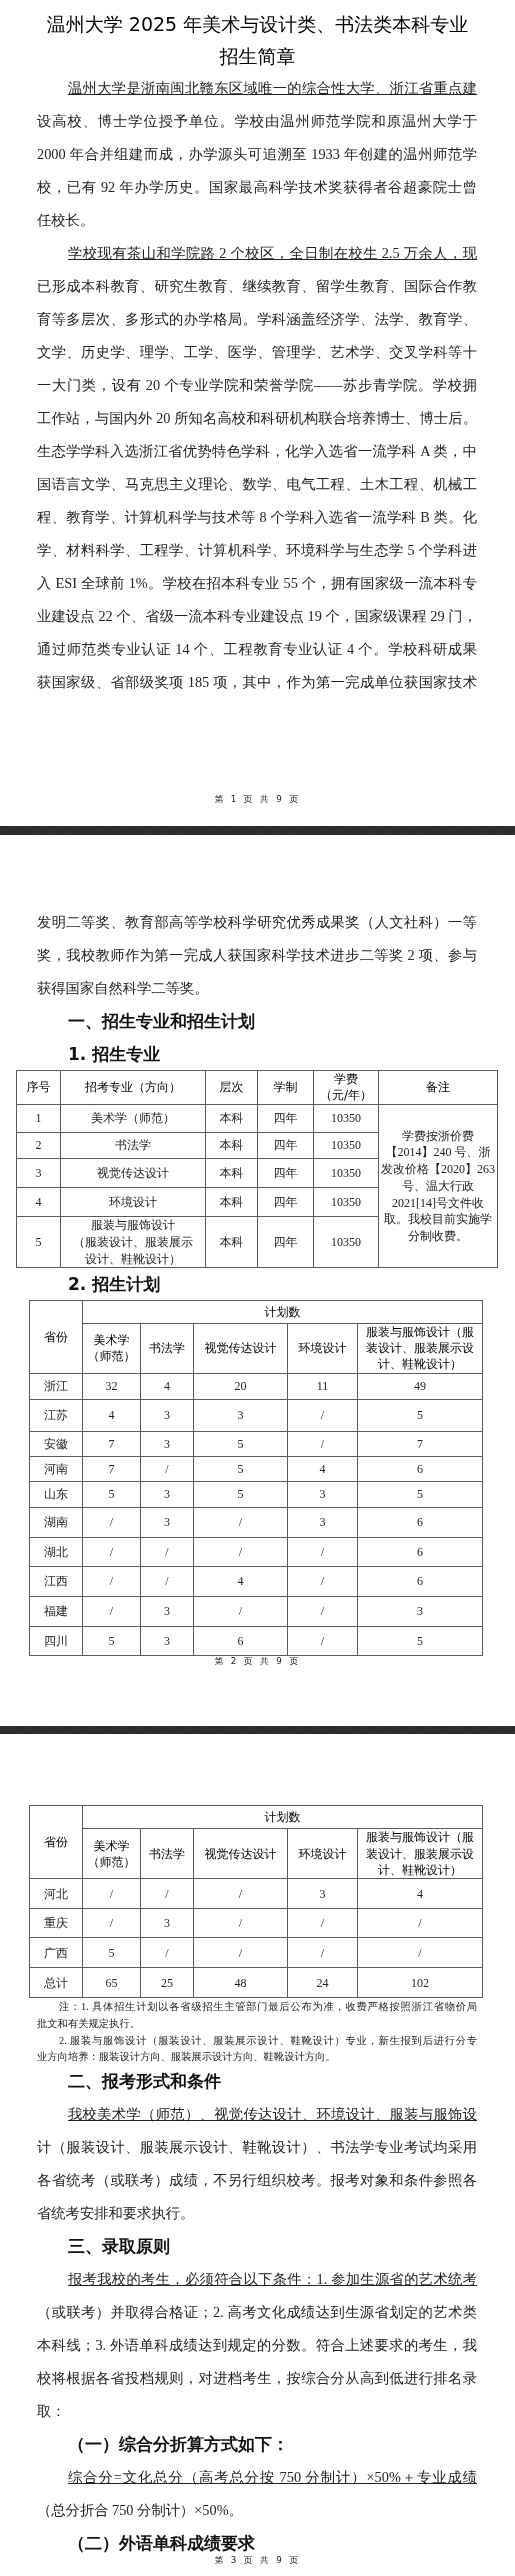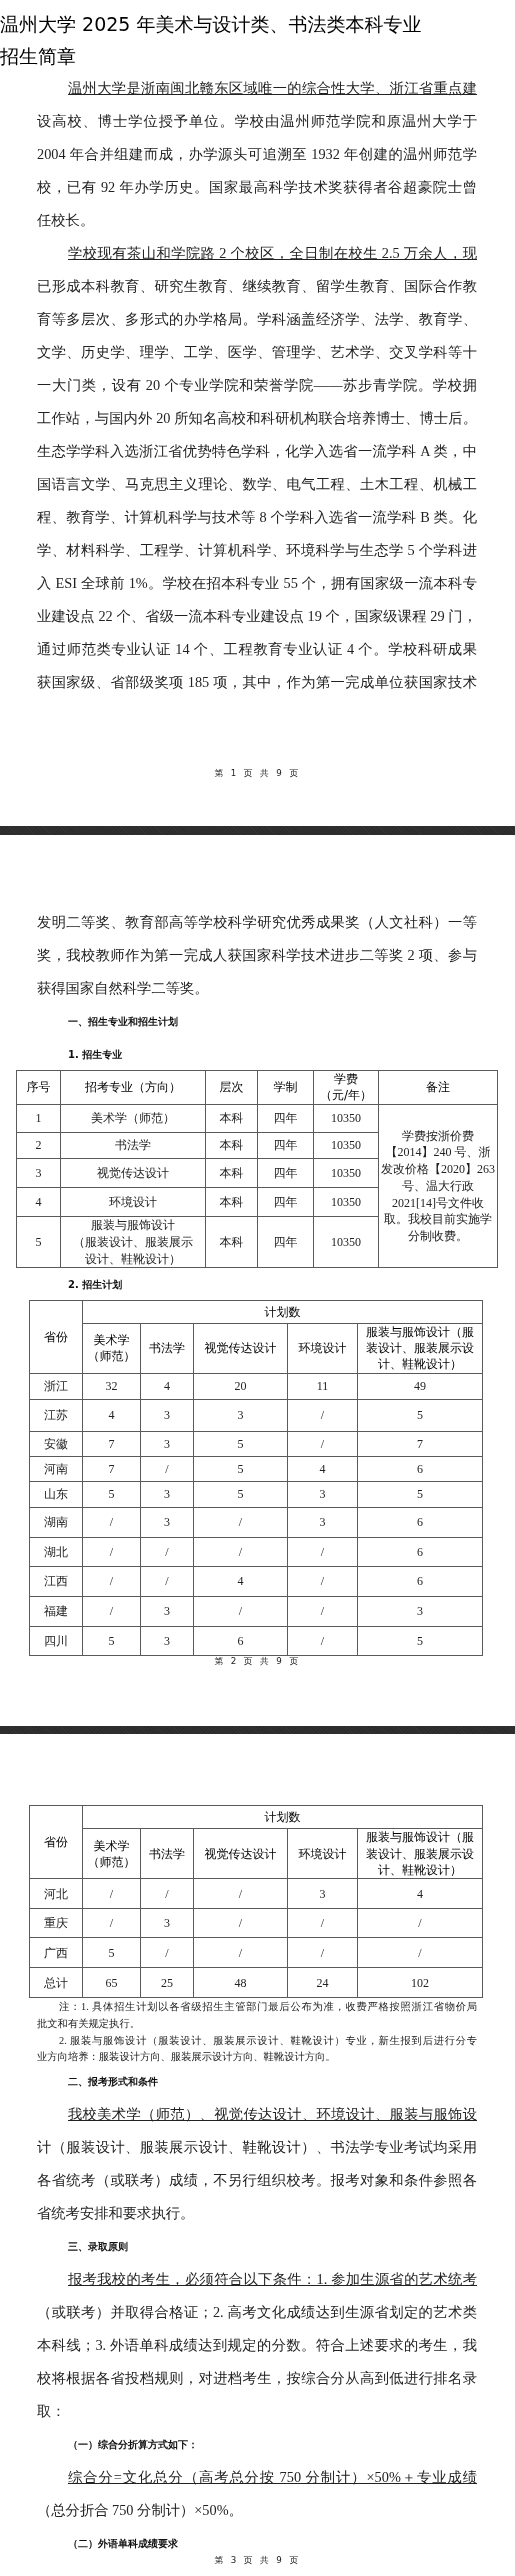--- a/index.html
+++ b/index.html
@@ -6,38 +6,38 @@
   body { width: 515px; }
   .viewer { width: 515px; background: #ffffff; }
   .page { position: relative; width: 515px; background: #ffffff; overflow: hidden; }
   .sep {
     height: 8.7px; width: 515px;
     background-color: #2b2b2b;
     background-image: repeating-linear-gradient(45deg, rgba(255,255,255,0.04) 0 0.8px, transparent 0.8px 2.4px);
   }
   .title {
     position: absolute; top: 8px; left: 0; width: 515px;
-    font-family: "DejaVu Sans", sans-serif;
+    text-align: center; font-family: "DejaVu Sans", sans-serif;
     font-size: 19px; line-height: 32px; color: #000;
   }
   .textblock {
     position: absolute; left: 37px; width: 440px;
     font-family: "Liberation Serif", "DejaVu Serif", serif;
     font-size: 14.3px; color: #222;
   }
   .ln {
     height: 33px; line-height: 33px;
     text-align: justify; text-align-last: justify;
   }
   .ln.last { text-align-last: left; text-align: left; }
   .ln.ind { padding-left: 31px; text-decoration: underline; }
   .hd {
     height: 33px; line-height: 33px; padding-left: 31px;
     font-family: "DejaVu Sans", sans-serif; font-weight: bold;
-    font-size: 10px; color: #111;
+    font-size: 17px; color: #111;
   }
   .footer {
     position: absolute; left: 0; width: 515px; text-align: center;
     font-family: "DejaVu Sans", sans-serif; font-size: 8.7px; line-height: 14.3px;
     letter-spacing: 2.4px; color: #222;
   }
   .tbl {
     position: absolute; border-collapse: collapse; table-layout: fixed;
   }
   .tbl th, .tbl td {
@@ -63,21 +63,21 @@
   <div class="page" style="height:826px">
     <div class="title">
       <div>温州大学 2025 年美术与设计类、书法类本科专业</div>
       <div>招生简章</div>
     </div>
 
     <div class="textblock" style="top:72px">
       <div>
         <div class="ln ind">温州大学是浙南闽北赣东区域唯一的综合性大学、浙江省重点建</div>
         <div class="ln">设高校、博士学位授予单位。学校由温州师范学院和原温州大学于</div>
-        <div class="ln">2004 年合并组建而成，办学源头可追溯至 1932 年创建的温州师范学</div>
+        <div class="ln">2000 年合并组建而成，办学源头可追溯至 1933 年创建的温州师范学</div>
         <div class="ln">校，已有 92 年办学历史。国家最高科学技术奖获得者谷超豪院士曾</div>
         <div class="ln last">任校长。</div>
       </div>
       <div>
         <div class="ln ind">学校现有茶山和学院路 2 个校区，全日制在校生 2.5 万余人，现</div>
         <div class="ln">已形成本科教育、研究生教育、继续教育、留学生教育、国际合作教</div>
         <div class="ln">育等多层次、多形式的办学格局。学科涵盖经济学、法学、教育学、</div>
         <div class="ln">文学、历史学、理学、工学、医学、管理学、艺术学、交叉学科等十</div>
         <div class="ln">一大门类，设有 20 个专业学院和荣誉学院——苏步青学院。学校拥</div>
         <div class="ln">工作站，与国内外 20 所知名高校和科研机构联合培养博士、博士后。</div>
@@ -85,21 +85,21 @@
         <div class="ln">国语言文学、马克思主义理论、数学、电气工程、土木工程、机械工</div>
         <div class="ln">程、教育学、计算机科学与技术等 8 个学科入选省一流学科 B 类。化</div>
         <div class="ln">学、材料科学、工程学、计算机科学、环境科学与生态学 5 个学科进</div>
         <div class="ln">入 ESI 全球前 1%。学校在招本科专业 55 个，拥有国家级一流本科专</div>
         <div class="ln">业建设点 22 个、省级一流本科专业建设点 19 个，国家级课程 29 门，</div>
         <div class="ln">通过师范类专业认证 14 个、工程教育专业认证 4 个。学校科研成果</div>
         <div class="ln">获国家级、省部级奖项 185 项，其中，作为第一完成单位获国家技术</div>
       </div>
     </div>
 
-    <div class="footer" style="top:766px">第 1 页 共 9 页</div>
+    <div class="footer" style="top:792px">第 1 页 共 9 页</div>
   </div>
 
   <div class="sep"></div>
 
   <div class="page" style="height:891px">
     <div class="textblock" style="top:71px">
       <div class="ln">发明二等奖、教育部高等学校科学研究优秀成果奖（人文社科）一等</div>
       <div class="ln">奖，我校教师作为第一完成人获国家科学技术进步二等奖 2 项、参与</div>
       <div class="ln last">获得国家自然科学二等奖。</div>
       <div class="hd">一、招生专业和招生计划</div>

